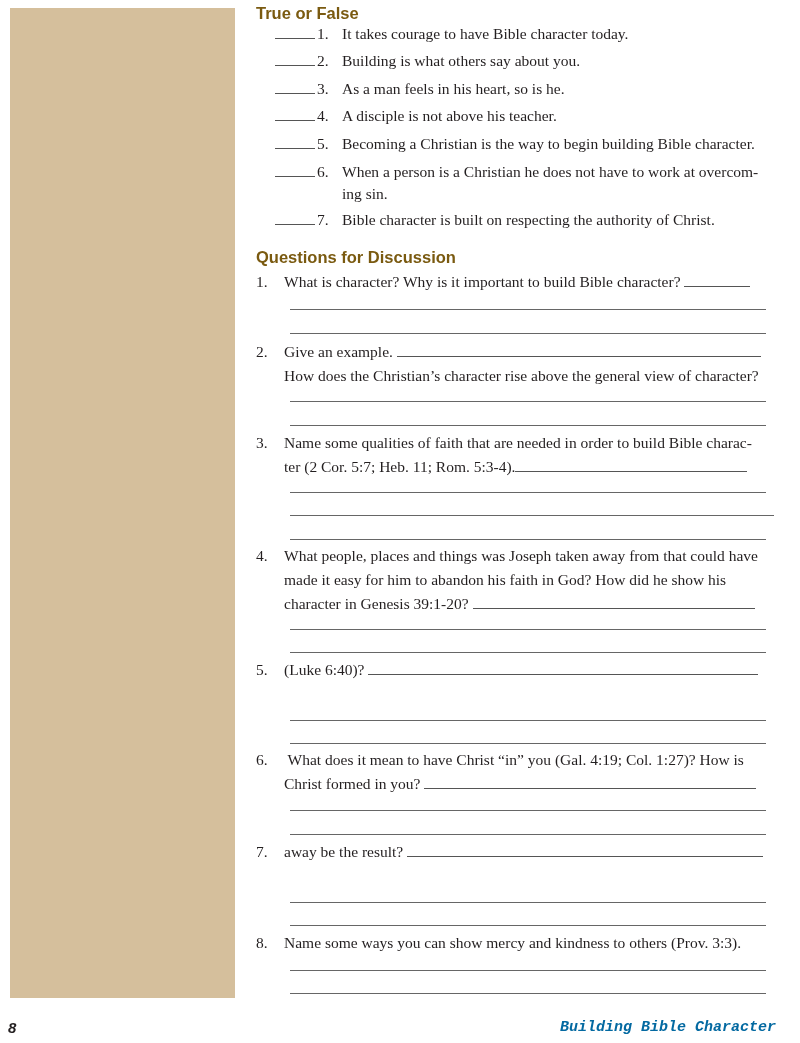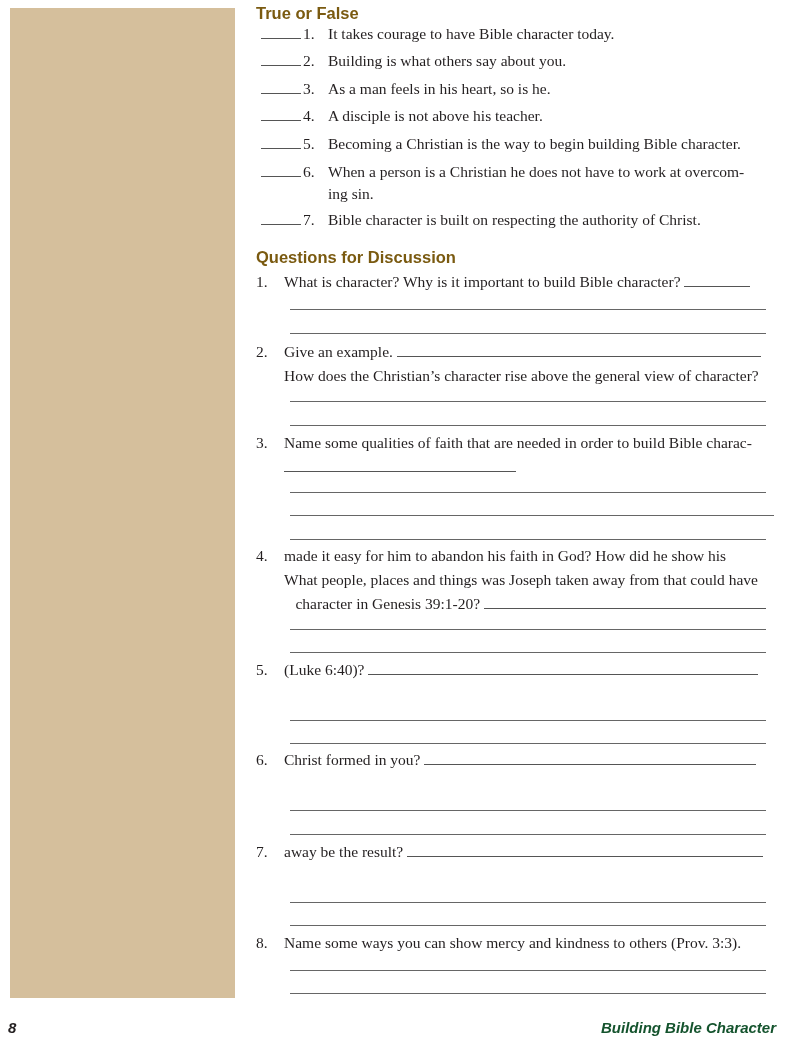--- a/index.html
+++ b/index.html
@@ -1,33 +1,33 @@
 <!DOCTYPE html>
 <html><head>
 <meta charset="utf-8">
 <style>
   html, body { margin: 0; padding: 0; background: #ffffff; }
   body { width: 800px; height: 1043px; position: relative; overflow: hidden;
          font-family: "Liberation Serif", "DejaVu Serif", serif; color: #231f20; }
   .sidebar { position: absolute; left: 10px; top: 8px; width: 225px; height: 990px; background: #d5bf9c; }
   .heading { position: absolute; left: 256px; font-family: "Liberation Sans", "DejaVu Sans", sans-serif;
              font-weight: bold; font-size: 16.5px; color: #7a5a10; }
-  .tf-item { position: absolute; left: 261px; font-size: 15.5px; line-height: 22px; text-decoration: underline; }
+  .tf-item { position: absolute; left: 275px; font-size: 15.5px; line-height: 22px; text-decoration: underline; }
   .tf-blank { display: inline-block; width: 40px; border-bottom: 1.3px solid #555; height: 12px; vertical-align: baseline; margin-right: 2px; }
   .tf-num { display: inline-block; width: 25px; }
   .tf-text { display: inline-block; width: 440px; vertical-align: top; }
   .q { position: absolute; left: 256px; width: 510px; font-size: 15.5px; line-height: 24px; }
   .q-num { position: absolute; left: 0; top: 0; }
   .q-text { margin-left: 28px; }
   .inline-line { display: inline-block; border-bottom: 1.3px solid #555; height: 14px; vertical-align: baseline; }
   .ans-line { position: absolute; left: 290px; width: 476px; border-top: 1.3px solid #666; height: 0; }
   .footer-num { position: absolute; left: 8px; top: 1019px; font-family: "Liberation Sans", sans-serif;
                 font-style: italic; font-weight: bold; font-size: 15px; color: #231f20; }
-  .footer-title { position: absolute; right: 24px; top: 1019px; font-family: Liberation Sans, sans-serif;
-                  font-style: italic; font-weight: bold; font-size: 15px; color: #14532d; }
+  .footer-title { position: absolute; right: 24px; top: 1019px; font-family: Liberation Mono, monospace;
+                  font-style: italic; font-weight: bold; font-size: 15px; color: #0369a1; }
 </style>
 </head>
 <body>
 
 <div class="sidebar"></div>
 
 <div class="heading" style="top:4px;">True or False</div>
 
 <div class="tf-item" style="top:23px;">
   <span class="tf-blank"></span><span class="tf-num">1.</span><span class="tf-text">It takes courage to have Bible character today.</span>
@@ -64,44 +64,45 @@
   <span class="q-num">2.</span>
   <div class="q-text" style="white-space:nowrap;"><span>Give an example.</span> <span class="inline-line" style="width:364px;"></span></div>
   <div class="q-text" style="white-space:nowrap;">How does the Christian’s character rise above the general view of character?</div>
 </div>
 <div class="ans-line" style="top:401px;"></div>
 <div class="ans-line" style="top:425px;"></div>
 
 <div class="q" style="top:431px;">
   <span class="q-num">3.</span>
   <div class="q-text" style="white-space:nowrap;">Name some qualities of faith that are needed in order to build Bible charac-</div>
-  <div class="q-text" style="white-space:nowrap;"><span class="inline-line" style="width:232px;"></span></div>
+  <div class="q-text" style="white-space:nowrap;"><span>ter (2 Cor. 5:7; Heb. 11; Rom. 5:3-4).</span><span class="inline-line" style="width:232px;"></span></div>
 </div>
 <div class="ans-line" style="top:492px;"></div>
 <div class="ans-line" style="top:515px; width:484px;"></div>
 <div class="ans-line" style="top:539px;"></div>
 
 <div class="q" style="top:544px;">
   <span class="q-num">4.</span>
+  <div class="q-text" style="white-space:nowrap;">What people, places and things was Joseph taken away from that could have</div>
   <div class="q-text" style="white-space:nowrap;">made it easy for him to abandon his faith in God? How did he show his</div>
-  <div class="q-text" style="white-space:nowrap;">What people, places and things was Joseph taken away from that could have</div>
-  <div class="q-text" style="white-space:nowrap;text-align:right;"><span>character in Genesis 39:1-20?</span> <span class="inline-line" style="width:282px;"></span></div>
+  <div class="q-text" style="white-space:nowrap;"><span>character in Genesis 39:1-20?</span> <span class="inline-line" style="width:282px;"></span></div>
 </div>
 <div class="ans-line" style="top:629px;"></div>
 <div class="ans-line" style="top:652px;"></div>
 
 <div class="q" style="top:658px;">
   <span class="q-num">5.</span>
   <div class="q-text" style="white-space:nowrap;"><span>(Luke 6:40)?</span> <span class="inline-line" style="width:390px;"></span></div>
 </div>
 <div class="ans-line" style="top:720px;"></div>
 <div class="ans-line" style="top:743px;"></div>
 
 <div class="q" style="top:748px;">
   <span class="q-num">6.</span>
+  <div class="q-text" style="white-space:pre;"> What does it mean to have Christ “in” you (Gal. 4:19; Col. 1:27)? How is</div>
   <div class="q-text" style="white-space:nowrap;"><span>Christ formed in you?</span> <span class="inline-line" style="width:332px;"></span></div>
 </div>
 <div class="ans-line" style="top:810px;"></div>
 <div class="ans-line" style="top:834px;"></div>
 
 <div class="q" style="top:840px;">
   <span class="q-num">7.</span>
   <div class="q-text" style="white-space:nowrap;"><span>away be the result?</span> <span class="inline-line" style="width:356px;"></span></div>
 </div>
 <div class="ans-line" style="top:902px;"></div>

